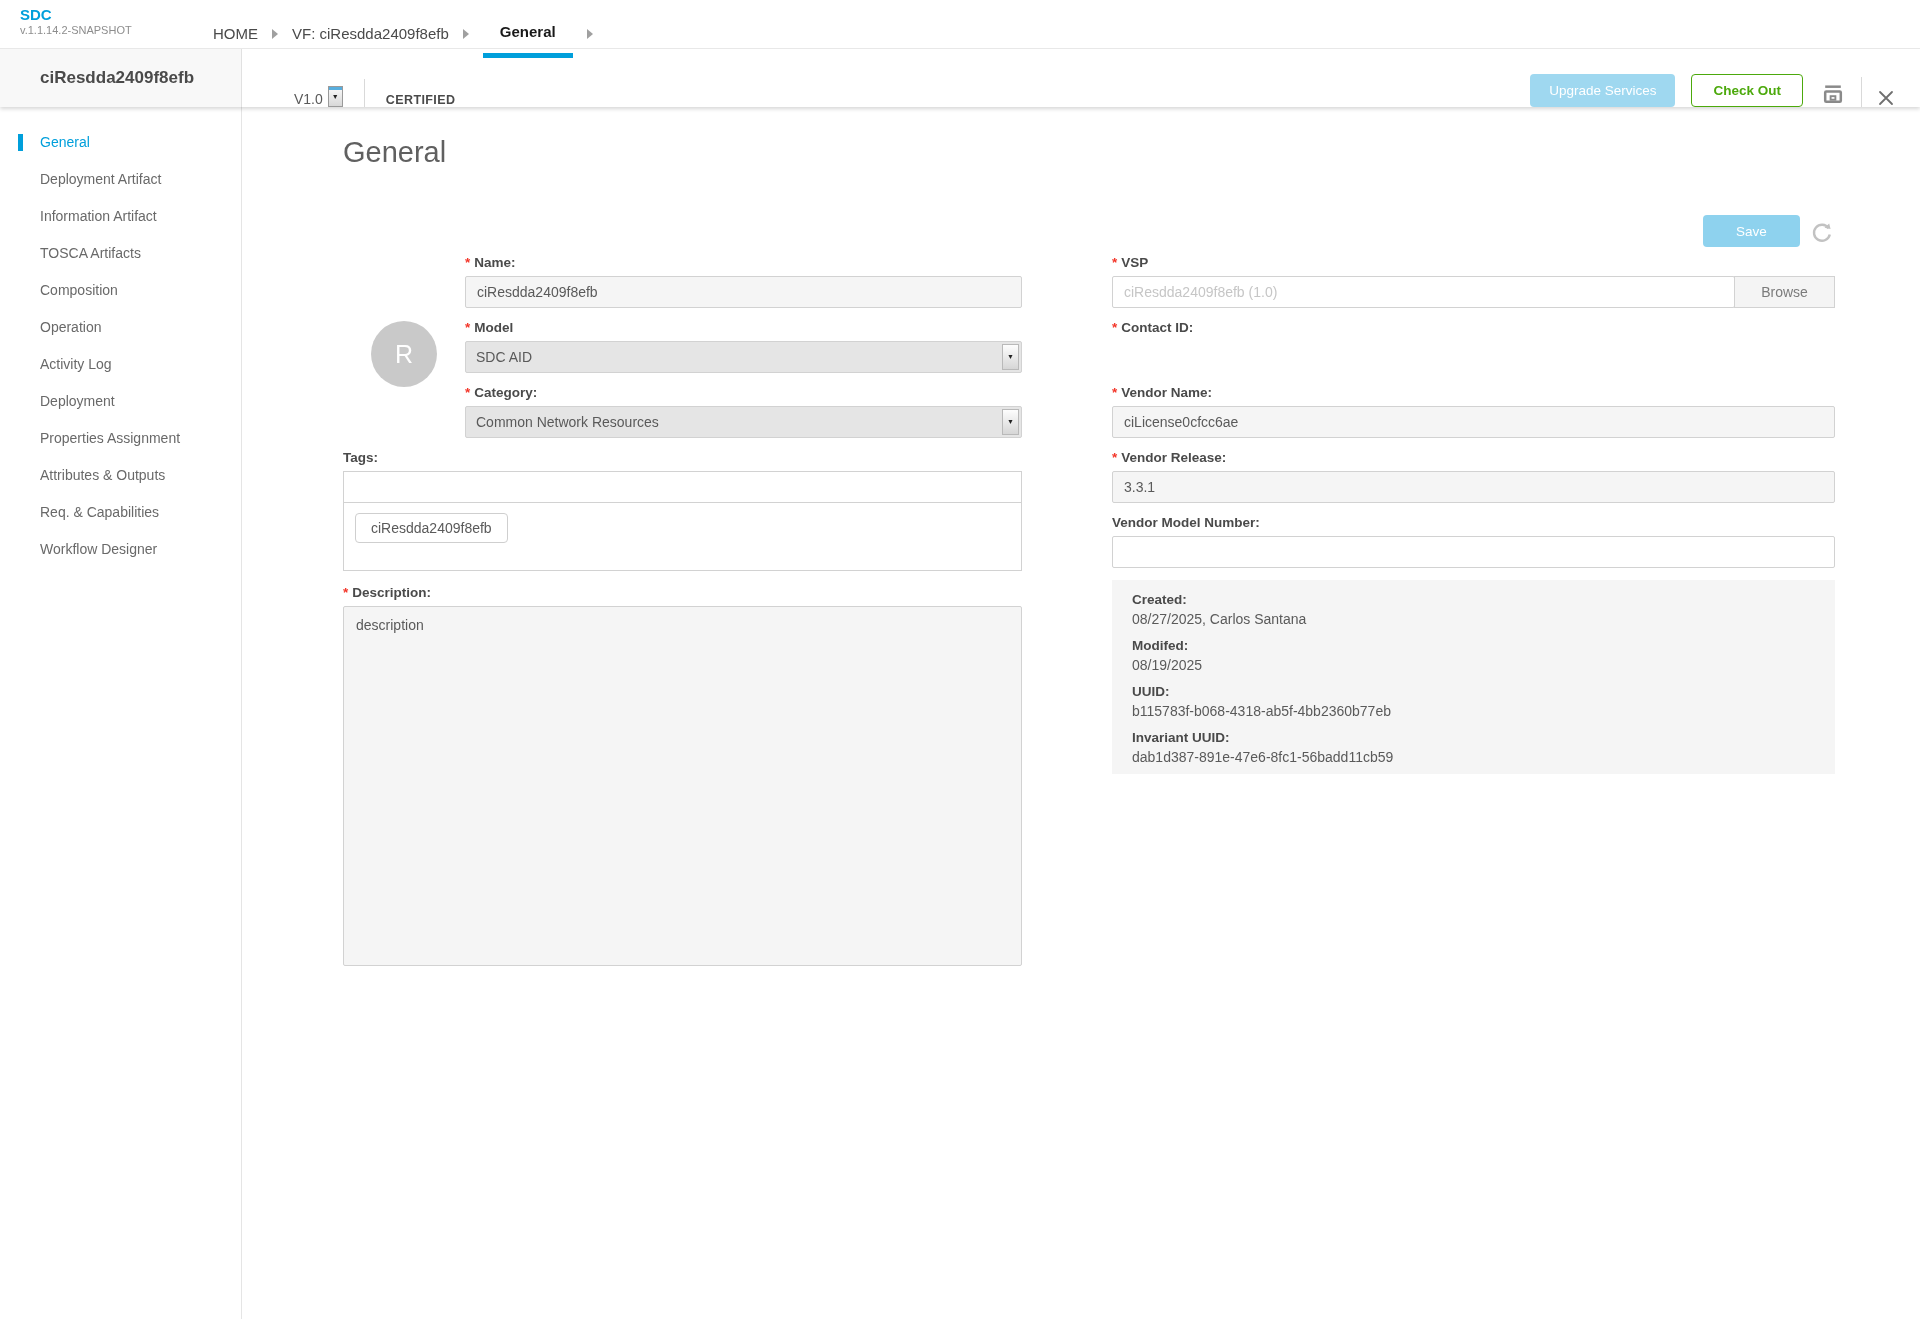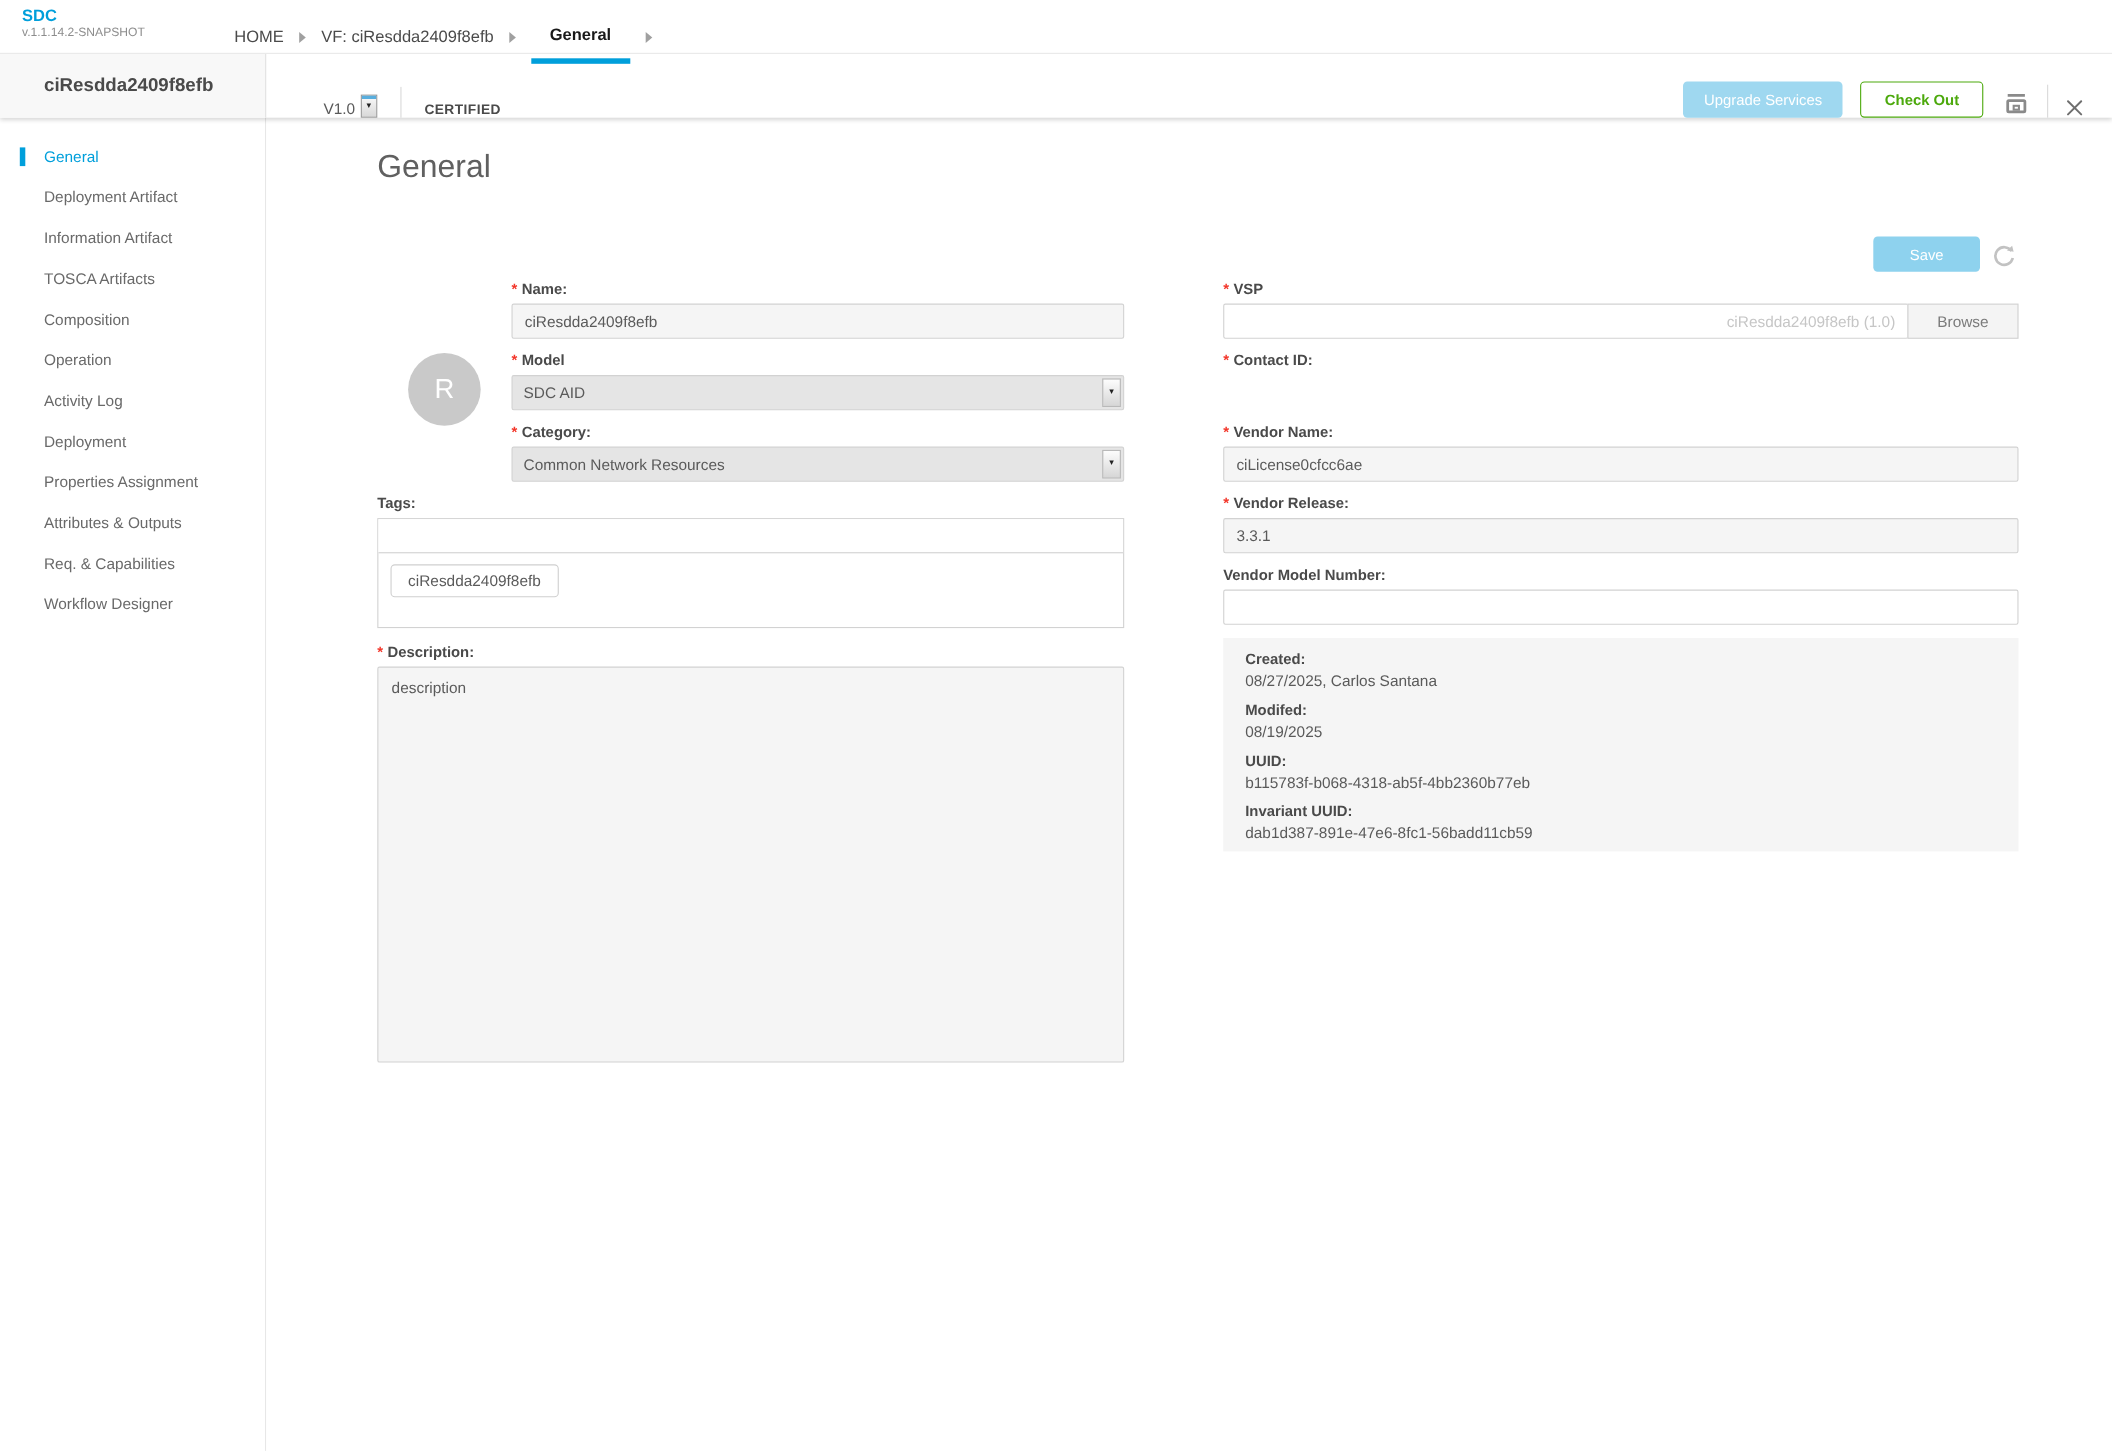--- a/index.html
+++ b/index.html
@@ -90,21 +90,21 @@
   .tags-chips { height:67px; padding:10px 11px; }
   .tag-chip { display:inline-block; border:1px solid #cfcfcf; border-radius:4px; background:#fff;
               padding:6px 15px; font-size:14px; color:#5a5a5a; cursor:pointer; }
   #fg-desc      { left:101px; top:478px; width:679px; }
   #fg-desc textarea { width:100%; height:360px; border:1px solid #d2d2d2; background:#f5f5f5;
                       color:#5a5a5a; font-size:14px; font-family:inherit; padding:10px 12px;
                       resize:none; border-radius:2px; }
 
   #fg-vsp            { left:870px; top:148px; width:723px; }
   .vsp-row { display:flex; }
-  .vsp-row .tb { flex:1;text-align:right; }
+  .vsp-row .tb { flex:1; }
   .btn-browse { width:101px; height:32px; margin-left:-1px; background:#f4f4f4;
                 border:1px solid #d2d2d2; color:#7b7b7b; font-size:14px; }
   #fg-contact        { left:870px; top:213px; width:723px; }
   #fg-vendor-name    { left:870px; top:278px; width:723px; }
   #fg-vendor-release { left:870px; top:343px; width:723px; }
   #fg-vmn            { left:870px; top:408px; width:723px; }
 
   .meta-box { position:absolute; left:870px; top:473px; width:723px; height:194px;
               background:#f5f5f5; padding:12px 20px; }
   .meta-label { font-size:13.5px; font-weight:700; color:#4a4a4a; margin-top:11px; }

